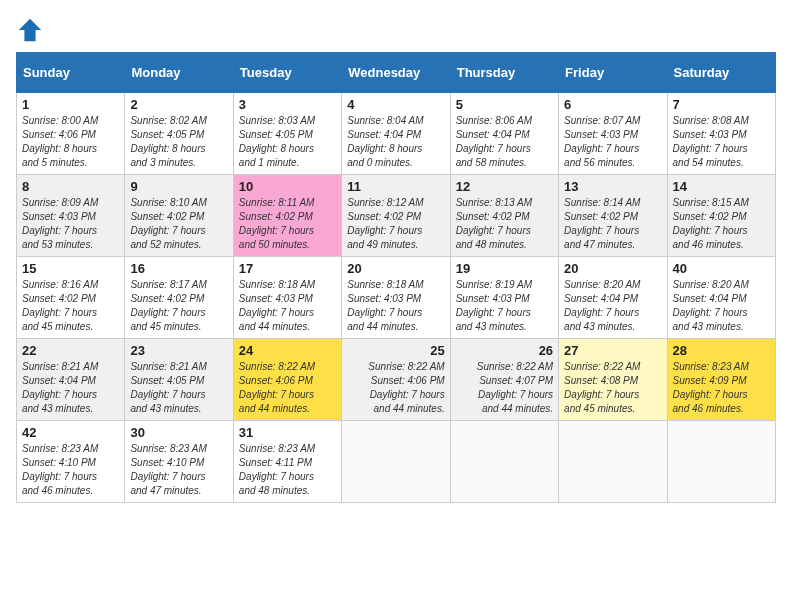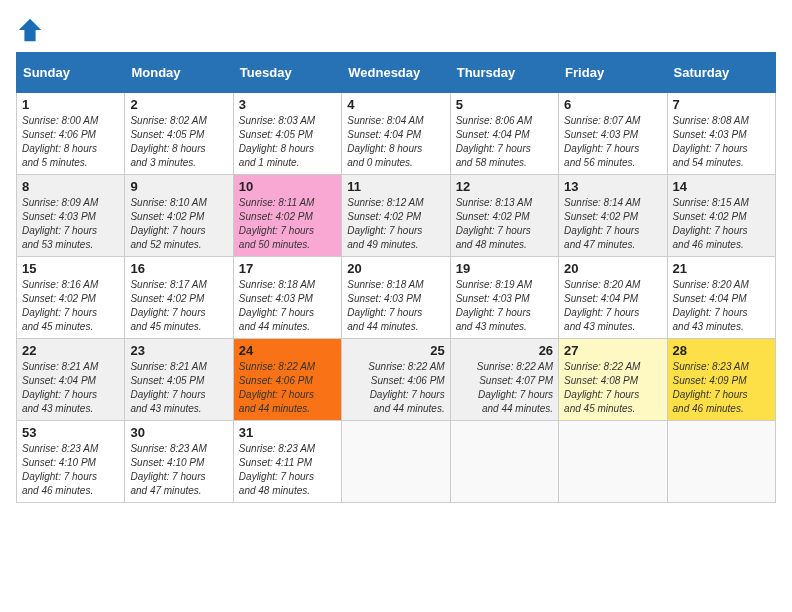--- a/index.html
+++ b/index.html
@@ -205,34 +205,34 @@
         </td>
         <td>
           <span class="day-num">19</span>
           <div class="day-info">Sunrise: 8:19 AM<br>Sunset: 4:03 PM<br>Daylight: 7 hours<br>and 43 minutes.</div>
         </td>
         <td>
           <span class="day-num">20</span>
           <div class="day-info">Sunrise: 8:20 AM<br>Sunset: 4:04 PM<br>Daylight: 7 hours<br>and 43 minutes.</div>
         </td>
         <td>
-          <span class="day-num">21</span>
+          <span class="day-num">40</span>
           <div class="day-info">Sunrise: 8:20 AM<br>Sunset: 4:04 PM<br>Daylight: 7 hours<br>and 43 minutes.</div>
         </td>
       </tr>
       <tr style="background: rgb(240, 240, 240);">
         <td style="background: rgb(240, 240, 240);">
           <span class="day-num">22</span>
           <div class="day-info">Sunrise: 8:21 AM<br>Sunset: 4:04 PM<br>Daylight: 7 hours<br>and 43 minutes.</div>
         </td>
         <td style="background: rgb(240, 240, 240);">
           <span class="day-num">23</span>
           <div class="day-info">Sunrise: 8:21 AM<br>Sunset: 4:05 PM<br>Daylight: 7 hours<br>and 43 minutes.</div>
         </td>
-        <td style="background: #f97316;">
+        <td style="background: #fde047;">
           <span class="day-num">24</span>
           <div class="day-info">Sunrise: 8:22 AM<br>Sunset: 4:06 PM<br>Daylight: 7 hours<br>and 44 minutes.</div>
         </td>
         <td style="background: rgb(240, 240, 240); text-align: right;">
           <span class="day-num">25</span>
           <div class="day-info">Sunrise: 8:22 AM<br>Sunset: 4:06 PM<br>Daylight: 7 hours<br>and 44 minutes.</div>
         </td>
         <td style="background: rgb(240, 240, 240); text-align: right;">
           <span class="day-num">26</span>
           <div class="day-info">Sunrise: 8:22 AM<br>Sunset: 4:07 PM<br>Daylight: 7 hours<br>and 44 minutes.</div>
@@ -241,21 +241,21 @@
           <span class="day-num">27</span>
           <div class="day-info">Sunrise: 8:22 AM<br>Sunset: 4:08 PM<br>Daylight: 7 hours<br>and 45 minutes.</div>
         </td>
         <td style="background: #fde047; margin-left: 17px;">
           <span class="day-num">28</span>
           <div class="day-info">Sunrise: 8:23 AM<br>Sunset: 4:09 PM<br>Daylight: 7 hours<br>and 46 minutes.</div>
         </td>
       </tr>
       <tr style="background: rgb(255, 255, 255);">
         <td>
-          <span class="day-num">53</span>
+          <span class="day-num">42</span>
           <div class="day-info">Sunrise: 8:23 AM<br>Sunset: 4:10 PM<br>Daylight: 7 hours<br>and 46 minutes.</div>
         </td>
         <td>
           <span class="day-num">30</span>
           <div class="day-info">Sunrise: 8:23 AM<br>Sunset: 4:10 PM<br>Daylight: 7 hours<br>and 47 minutes.</div>
         </td>
         <td>
           <span class="day-num">31</span>
           <div class="day-info">Sunrise: 8:23 AM<br>Sunset: 4:11 PM<br>Daylight: 7 hours<br>and 48 minutes.</div>
         </td>

